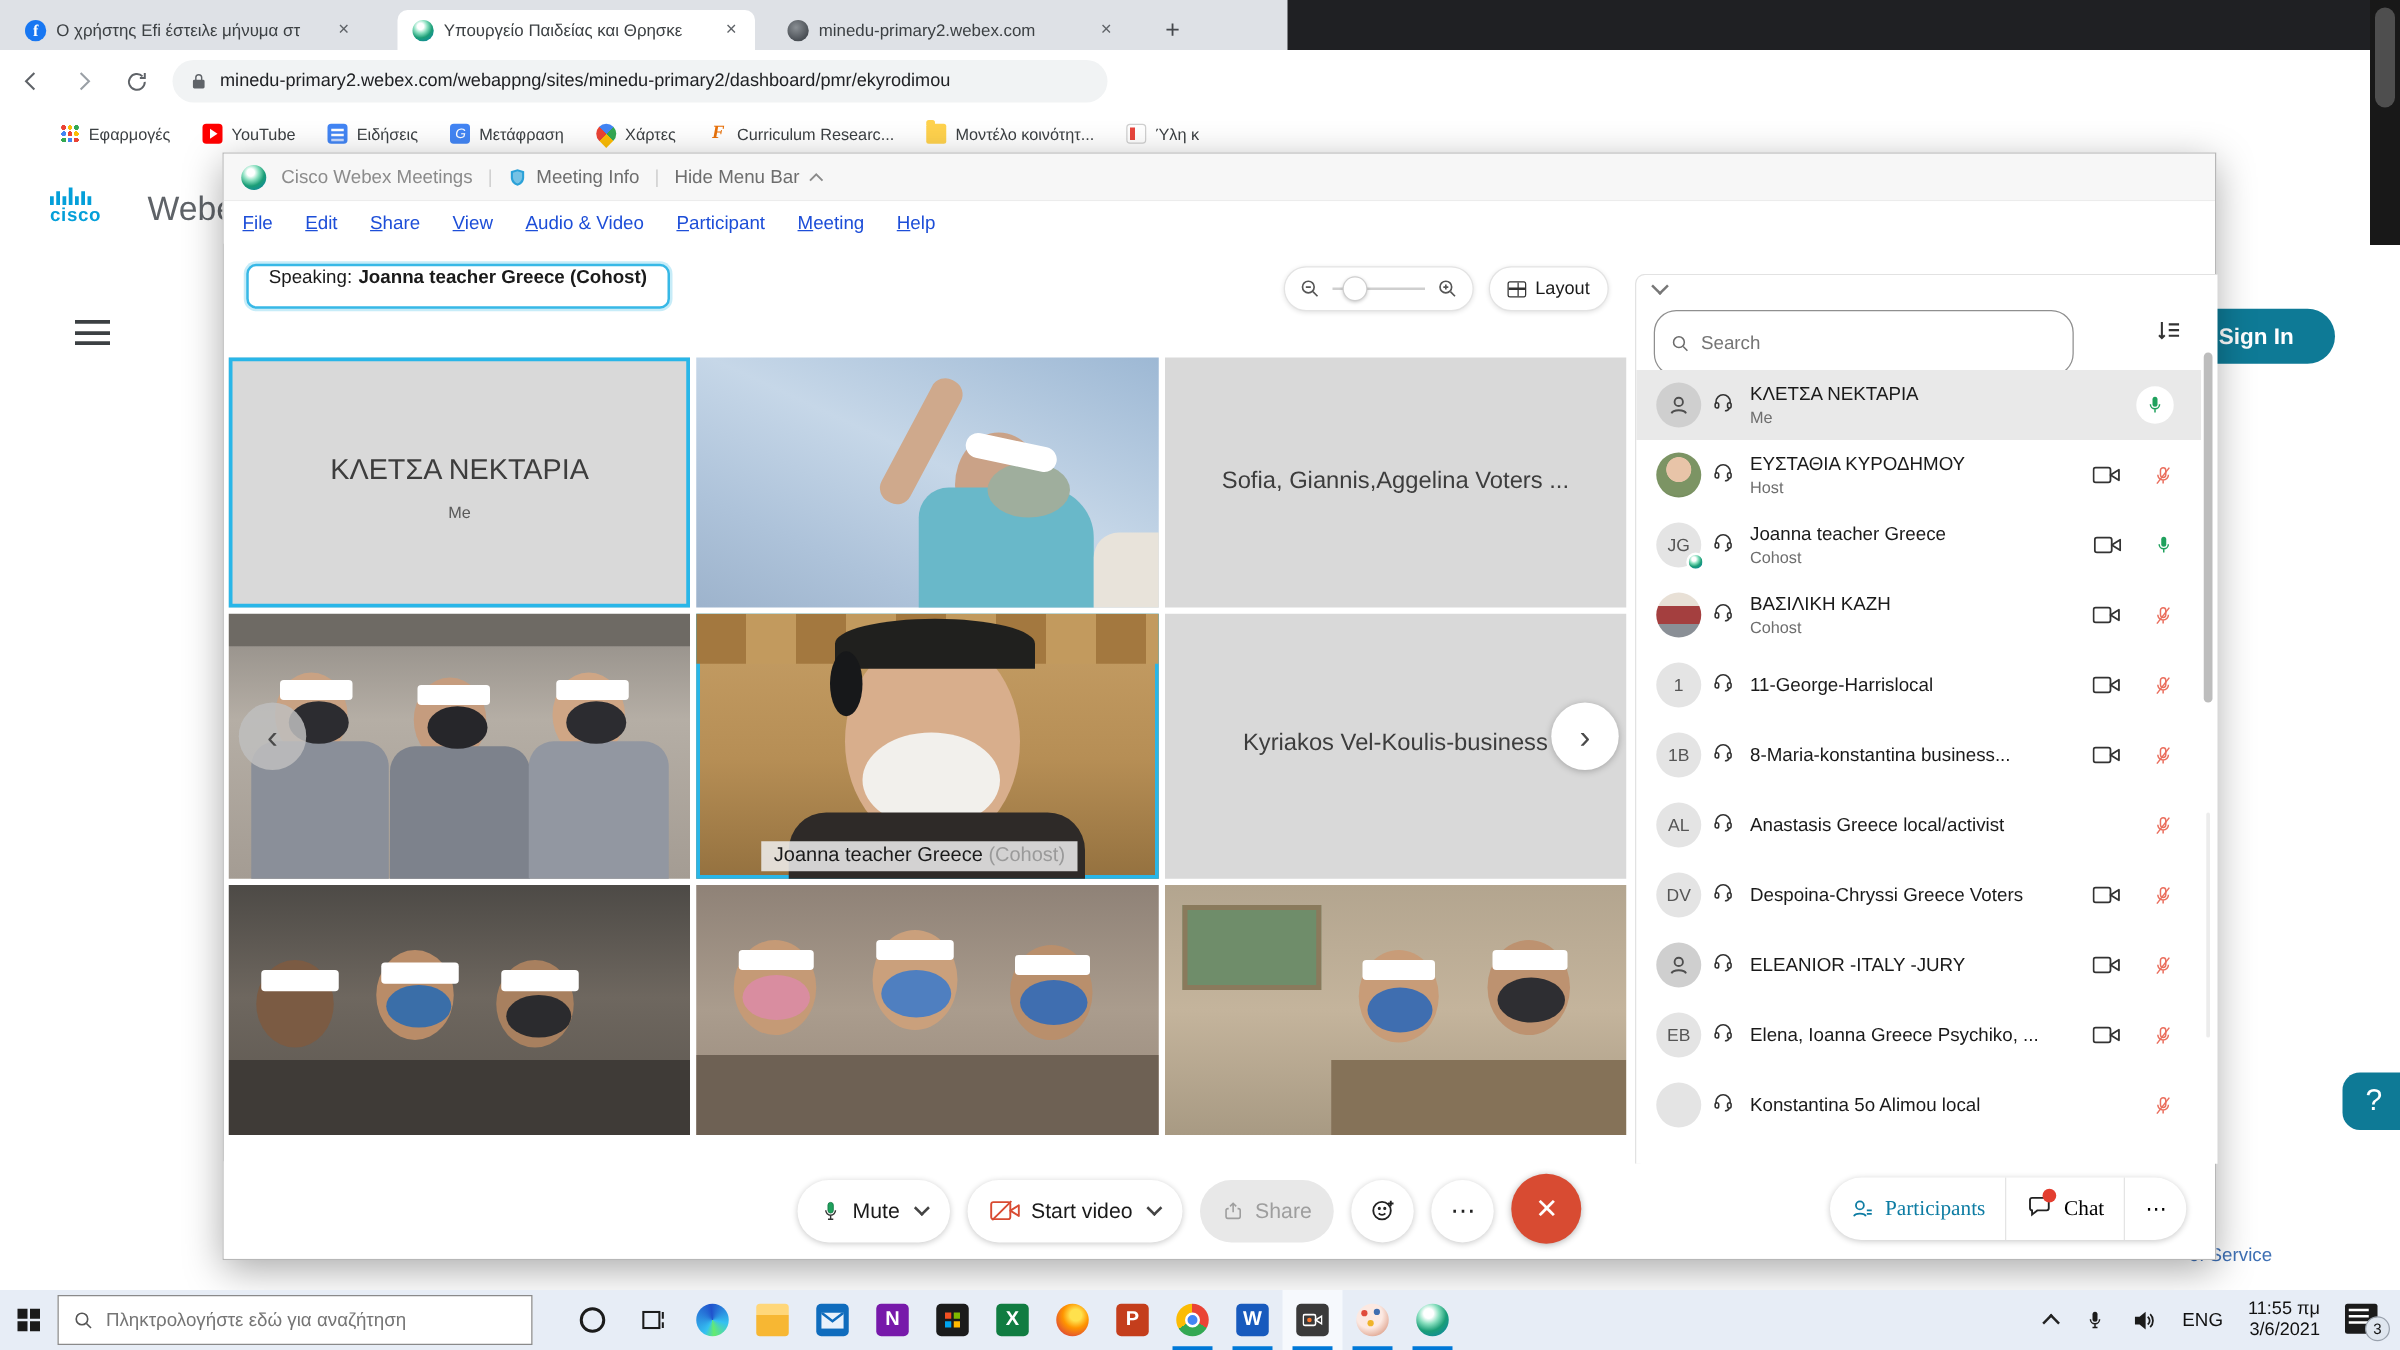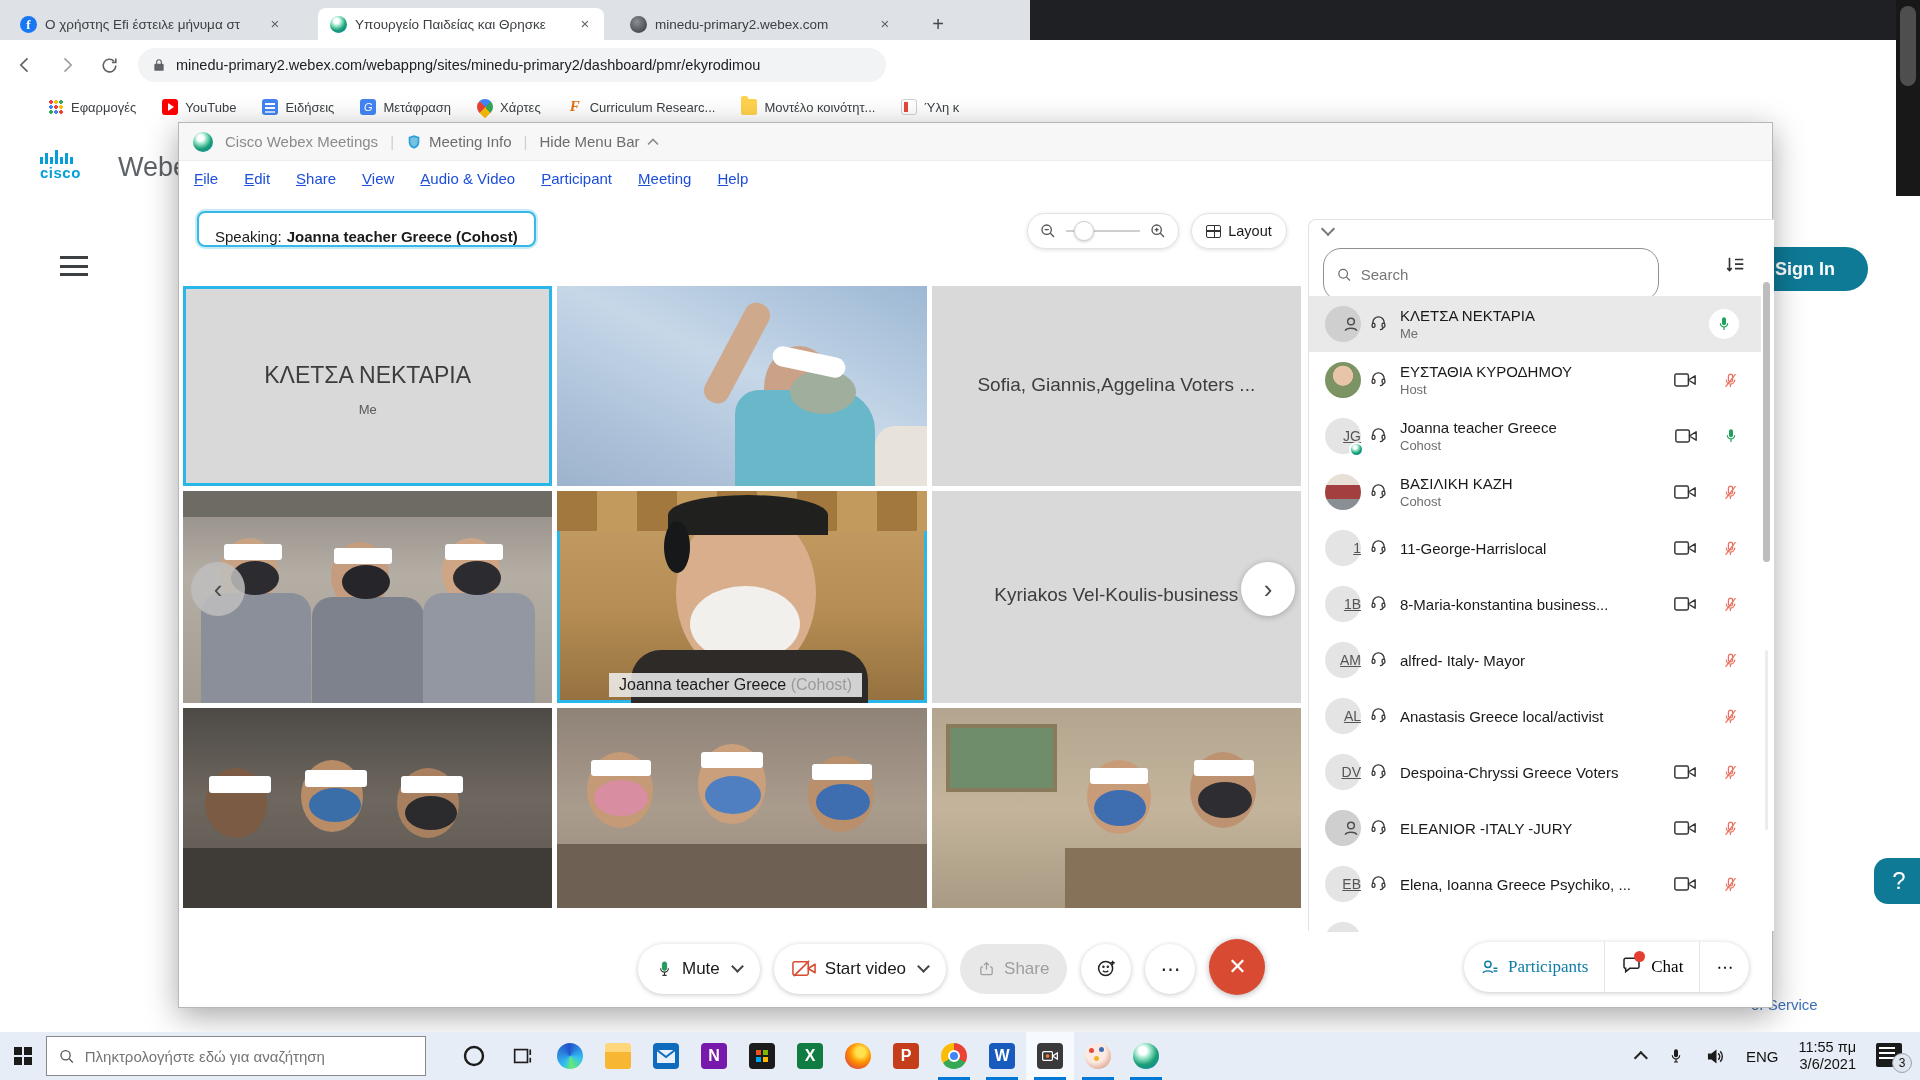--- a/index.html
+++ b/index.html
@@ -59,21 +59,21 @@
 
   
   .wx { position:absolute; left:178px; top:122px; width:1595px; height:886px; background:#ffffff; border:1px solid #b7b7b7; box-shadow:0 8px 30px rgba(0,0,0,0.35); }
   .wx-title { position:absolute; left:0; top:0; width:100%; height:38px; background:#f7f7f7; display:flex; align-items:center; gap:12px; padding-left:14px; font-size:15px; color:#8b8b8b; border-bottom:1px solid #ececec; }
   .wx-title .sep { color:#cfcfcf; }
   .wx-ball { width:20px; height:20px; border-radius:50%; background:radial-gradient(circle at 38% 30%, #ffffff 0 16%, #8be0c0 34%, #1b9e77 58%, #0c7fae 100%); }
   .wx-shield { width:16px; height:18px; }
   .mi-group { display:flex; align-items:center; gap:7px; color:#6d6d6d; }
   .wx-menu { position:absolute; left:0; top:38px; width:100%; height:34px; background:#fff; display:flex; align-items:center; gap:26px; padding-left:15px; font-size:15px; color:#1d4ed8; }
   .wx-menu span::first-letter { text-decoration:underline; }
-  .speakpill { position:absolute; left:18px; top:88px; height:36px; padding:0 16px; background:#fff; border:2px solid #37b8e6; box-shadow:0 0 0 2px #c7ecf8; border-radius:8px; display:flex; align-items:flex-end; font-size:15px; color:#1a1a1a; z-index:5; white-space:nowrap; }
+  .speakpill { position:absolute; left:18px; top:88px; height:36px; padding:0 16px; background:#fff; border:2px solid #37b8e6; box-shadow:0 0 0 2px #c7ecf8; border-radius:8px; display:flex; align-items:flex-start; font-size:15px; color:#1a1a1a; z-index:5; white-space:nowrap; }
   .speakpill b { margin-left:5px; }
   .zoompill { position:absolute; left:848px; top:90px; width:152px; height:36px; background:#fff; border:1px solid #e3e3e3; border-radius:18px; box-shadow:0 1px 4px rgba(0,0,0,0.12); display:flex; align-items:center; justify-content:space-between; padding:0 12px; color:#444; z-index:4; }
   .zslider { position:relative; width:74px; height:2px; background:#cfcfcf; }
   .zslider i { position:absolute; left:8px; top:-9px; width:20px; height:20px; background:#fff; border:1px solid #cfcfcf; border-radius:50%; box-shadow:0 1px 3px rgba(0,0,0,0.2); }
   .layoutpill { position:absolute; left:1012px; top:90px; width:96px; height:36px; background:#fff; border:1px solid #e3e3e3; border-radius:18px; box-shadow:0 1px 4px rgba(0,0,0,0.12); display:flex; align-items:center; justify-content:center; gap:7px; font-size:14.5px; color:#1a1a1a; z-index:4; }
   .gridico { width:15px; height:13px; border:1.5px solid #333; border-radius:2px; position:relative; }
   .gridico::before { content:""; position:absolute; left:50%; top:0; width:1.5px; height:100%; background:#333; }
   .gridico::after { content:""; position:absolute; top:45%; left:0; height:1.5px; width:100%; background:#333; }
 
   .vgrid { position:absolute; left:4px; top:163px; width:1118px; height:622px; display:grid; grid-template-columns:1fr 1fr 1fr; grid-template-rows:200px 212px 200px; gap:5px; }
@@ -107,21 +107,21 @@
   .reddot { position:absolute; right:-3px; top:-4px; width:11px; height:11px; border-radius:50%; background:#e33e30; }
 
   
   .panel { position:absolute; left:1129px; top:96px; width:466px; height:712px; background:#fff; border-left:1px solid #e2e2e2; border-top:1px solid #e2e2e2; border-radius:8px 0 0 0; z-index:5; }
   .searchrow { position:absolute; left:14px; top:28px; width:336px; height:53px; border:1px solid #8f8f8f; border-radius:18px; display:flex; align-items:center; gap:9px; padding:0 13px; color:#757575; }
   .searchrow input { border:none; outline:none; font-size:15px; color:#444; width:100%; background:transparent; font-family:"Liberation Sans",sans-serif; }
   .sortico { position:absolute; right:28px; top:34px; width:22px; height:22px; }
   .rows { position:absolute; left:0; top:76px; width:452px; height:636px; overflow:hidden; display:flex; flex-direction:column; }
   .prow { flex:none; height:56px; display:flex; align-items:center; padding-left:16px; position:relative; }
   .prow.sel { background:#e9e9e9; }
-  .pav { width:36px; height:36px; border-radius:50%; background:#e4e4e4; flex:none; display:flex; align-items:center; justify-content:flex-end; font-size:14px; color:#555; position:relative;text-decoration:underline; }
+  .pav { width:36px; height:36px; border-radius:50%; background:#e4e4e4; flex:none; display:flex; align-items:center; justify-content:center; font-size:14px; color:#555; position:relative; }
   .pav.dark { background:#cfcfcf; }
   .pav .badge { position:absolute; right:-3px; bottom:-3px; width:15px; height:15px; border-radius:50%; background:radial-gradient(circle at 38% 30%, #fff 0 16%, #8be0c0 34%, #1b9e77 58%, #0c7fae 100%); border:2px solid #fff; }
   .pav.photo1 { background:radial-gradient(circle at 50% 38%, #e8c4a8 0 34%, #7c9464 36% 70%, #5c7347 100%); }
   .pav.photo2 { background:linear-gradient(180deg,#e8e0d6 0 30%, #a43f3f 30% 70%, #8a8f96 70%); }
   .phead { margin-left:9px; flex:none; }
   .ptxt { margin-left:13px; flex:1; min-width:0; }
   .pname { font-size:15px; color:#1a1a1a; white-space:nowrap; overflow:hidden; }
   .prole { font-size:13px; color:#6e6e6e; margin-top:2px; }
   .pico { display:flex; align-items:center; gap:26px; margin-right:22px; flex:none; }
   .miccircle { width:30px; height:30px; border-radius:50%; background:#fff; display:flex; align-items:center; justify-content:center; }
@@ -566,41 +566,20 @@
                 <path d="M17 9l8-5v10z" stroke-linejoin="round"></path>
               </svg>
             <svg width="17" height="17" viewBox="0 0 24 24" fill="none" stroke="#ea6e5d" stroke-width="1.7">
                 <rect x="9" y="3" width="6" height="11" rx="3"></rect>
                 <path d="M6 11a6 6 0 0 0 12 0M12 17v4"></path>
                 <path d="M5 21L19 3"></path>
               </svg>
           </div>
         </div>
 
-        <div class="prow">
-          <div class="pav">
-              <span>AM</span>
-            </div>
-          <span class="phead"><svg width="17" height="17" viewBox="0 0 24 24" fill="none" stroke="#333" stroke-width="1.8">
-                <path d="M4 14v-2a8 8 0 0 1 16 0v2"></path>
-                <rect x="3" y="13" width="4" height="6" rx="2"></rect>
-                <rect x="17" y="13" width="4" height="6" rx="2"></rect>
-                <path d="M19 19a5 5 0 0 1-5 3"></path>
-              </svg></span>
-          <div class="ptxt">
-              <div class="pname">alfred- Italy- Mayor</div>
-            </div>
-          <div class="pico">
-            <svg width="17" height="17" viewBox="0 0 24 24" fill="none" stroke="#ea6e5d" stroke-width="1.7">
-                <rect x="9" y="3" width="6" height="11" rx="3"></rect>
-                <path d="M6 11a6 6 0 0 0 12 0M12 17v4"></path>
-                <path d="M5 21L19 3"></path>
-              </svg>
-          </div>
-        </div>
 
         <div class="prow">
           <div class="pav">
               <span>AL</span>
             </div>
           <span class="phead"><svg width="17" height="17" viewBox="0 0 24 24" fill="none" stroke="#333" stroke-width="1.8">
                 <path d="M4 14v-2a8 8 0 0 1 16 0v2"></path>
                 <rect x="3" y="13" width="4" height="6" rx="2"></rect>
                 <rect x="17" y="13" width="4" height="6" rx="2"></rect>
                 <path d="M19 19a5 5 0 0 1-5 3"></path>

